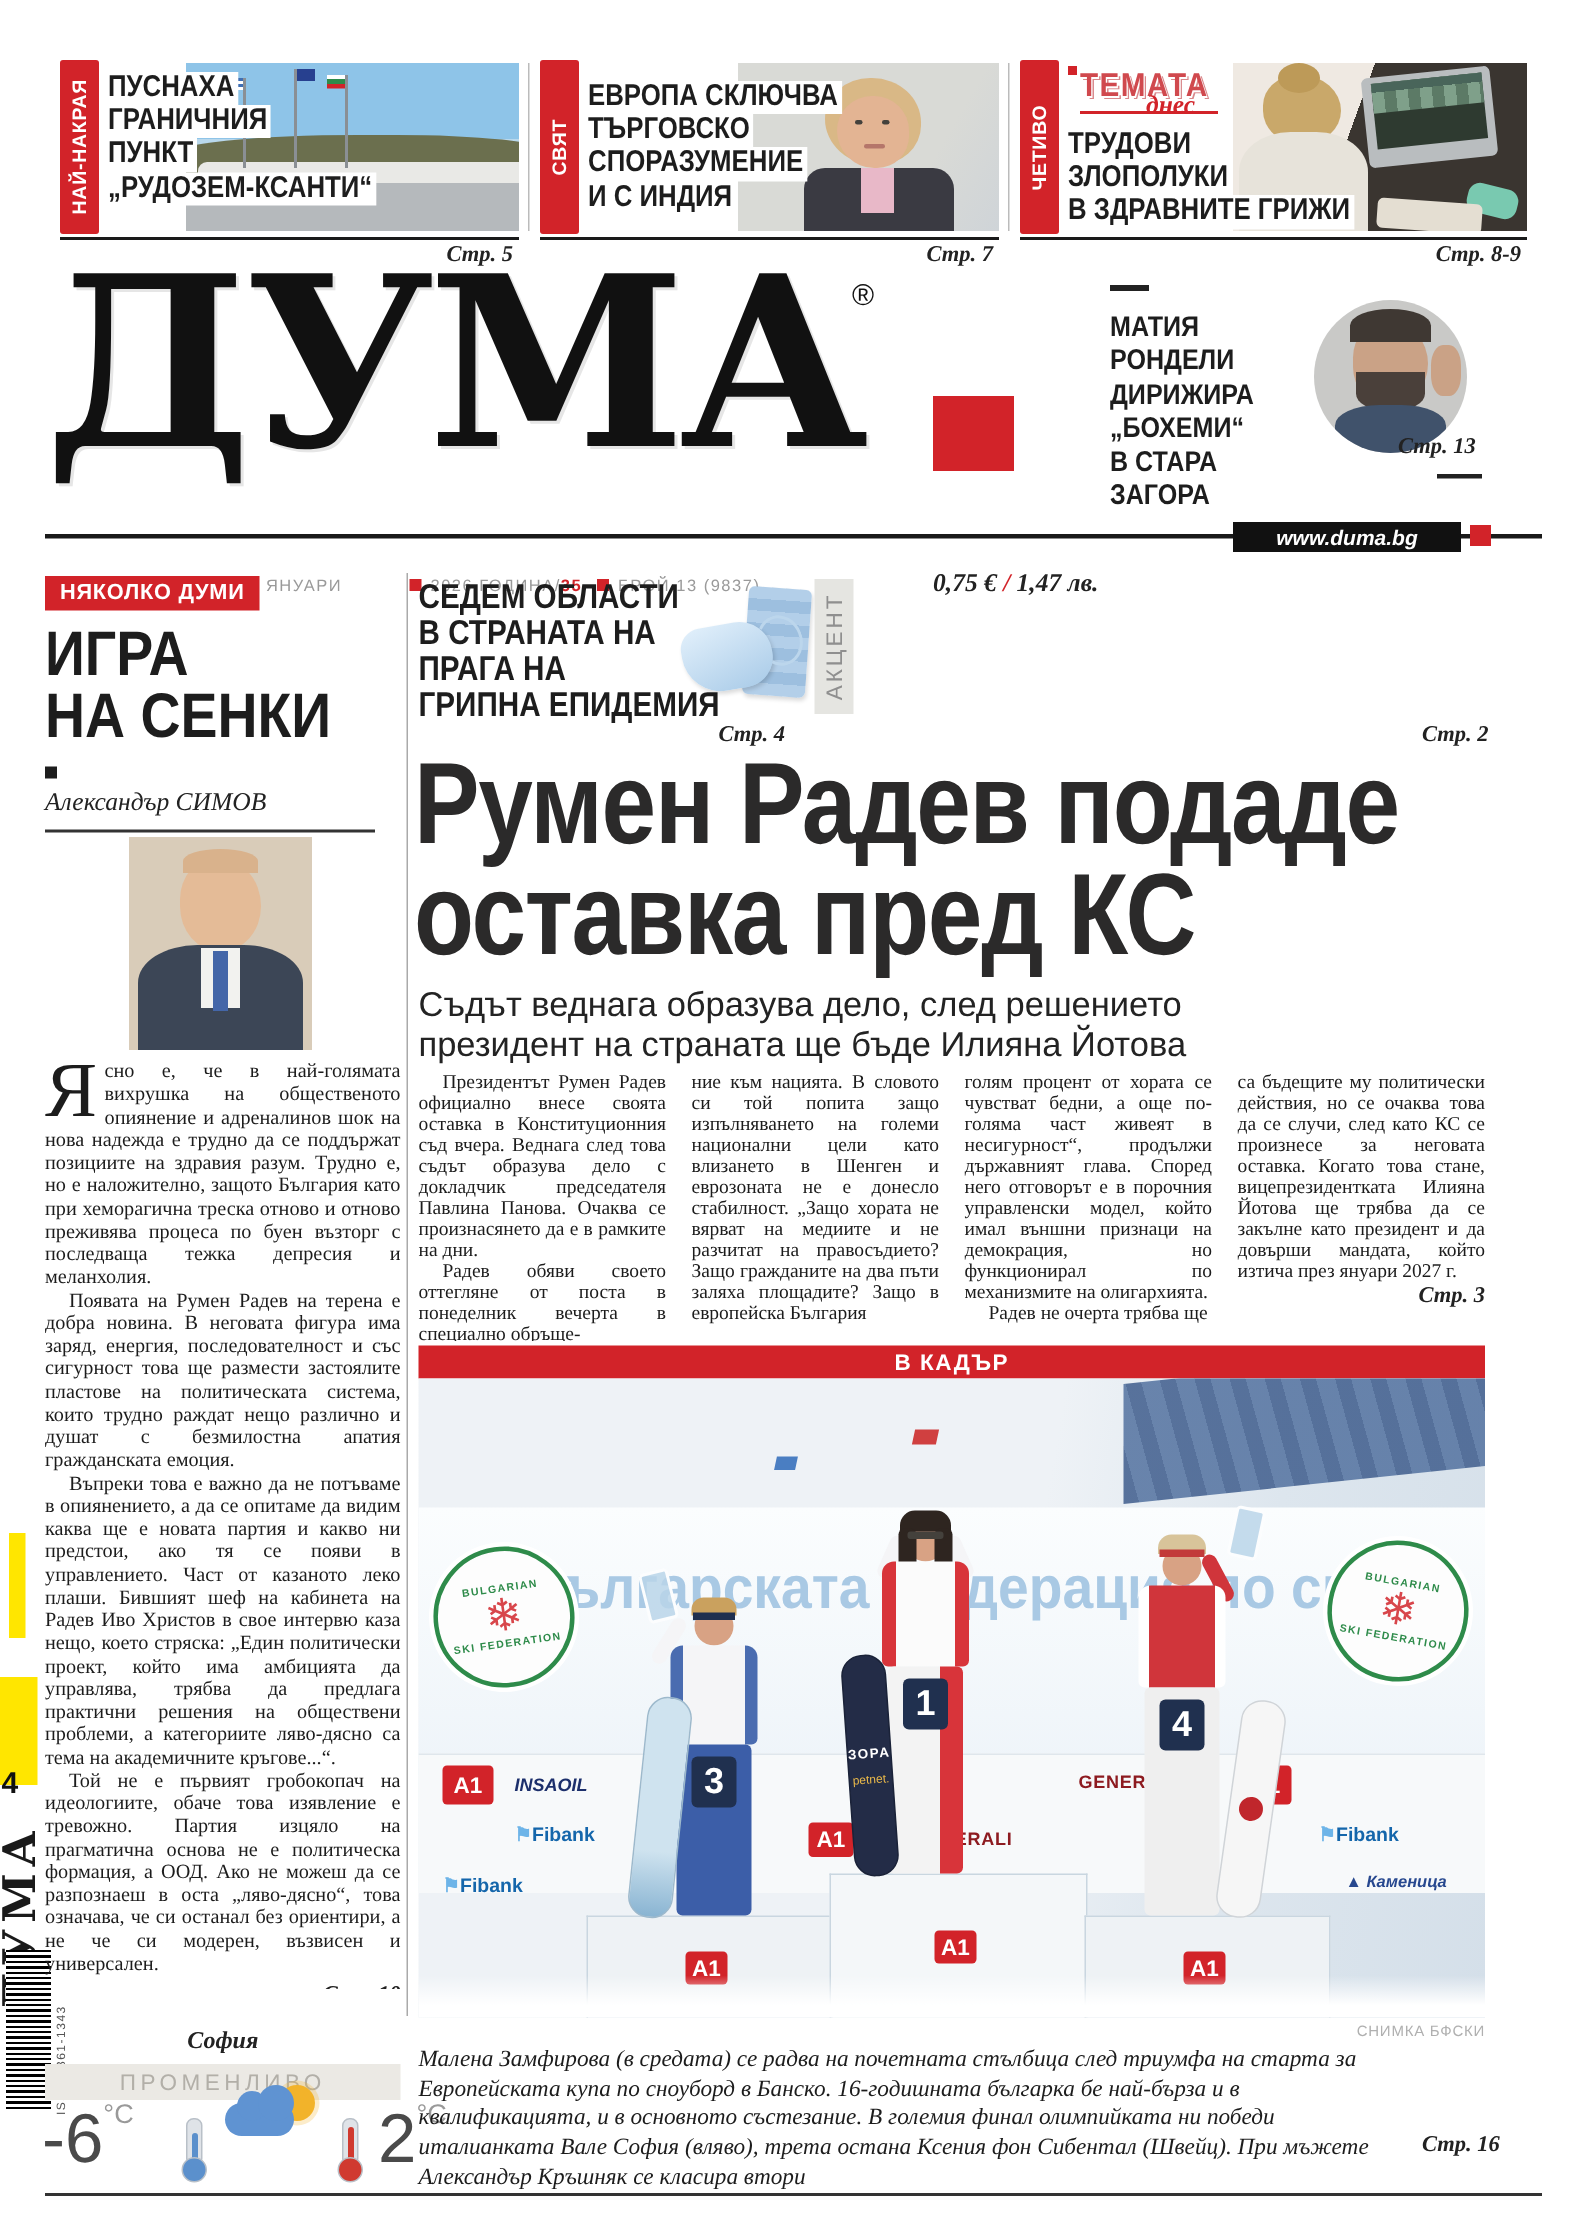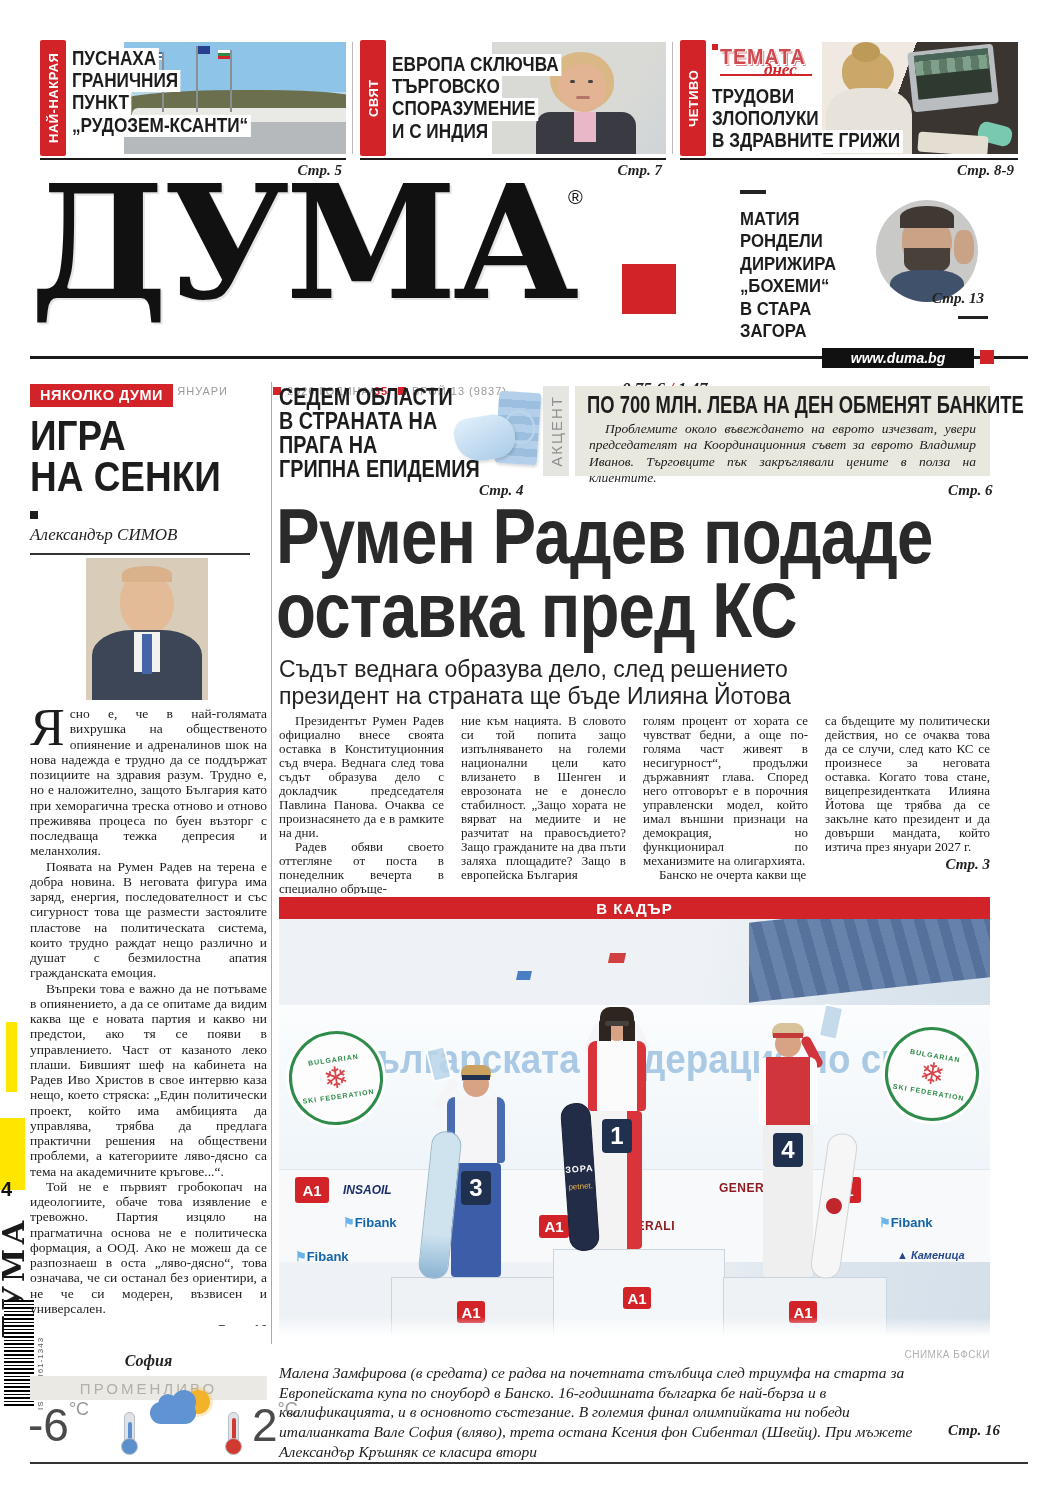--- a/index.html
+++ b/index.html
@@ -234,42 +234,38 @@
   <div class="ab" style="left:455px;top:390px;width:86px;height:88px;">
     <div class="ab" style="left:42px;top:2px;width:42px;height:72px;background:repeating-linear-gradient(180deg,#b3cfe9 0 8px,#9dbfdf 8px 16px);border-radius:4px;transform:rotate(4deg);box-shadow:1px 2px 3px rgba(0,0,0,.15);"></div>
     <div class="ab" style="left:0px;top:26px;width:60px;height:44px;background:linear-gradient(160deg,#e2f0fb,#a9cbe8);border-radius:14px 22px 20px 26px;transform:rotate(-10deg);box-shadow:1px 2px 3px rgba(0,0,0,.15);"></div>
     <div class="ab" style="left:50px;top:20px;width:26px;height:30px;border:2px solid #bcd6ec;border-radius:50%;border-left-color:transparent;transform:rotate(-20deg);"></div>
   </div>
   <div class="ab pgref" style="left:479px;top:482px;">Стр. 4</div>
 
   <div class="ab" style="left:543px;top:386px;width:26px;height:90px;background:#e5e5e1;display:flex;align-items:center;justify-content:center;">
     <span style="writing-mode:vertical-rl;transform:rotate(180deg);font-size:15px;letter-spacing:2px;color:#8f8f8f;">АКЦЕНТ</span>
   </div>
-  <div class="ab" style="left:575px;top:386px;width:415px;height:90px;background:#e9e8df;padding:0;">
-    <div style="margin:6px 0 2px 12px;font-weight:800;font-size:23px;color:#1d1d1d;white-space:nowrap;transform:scaleX(.8);transform-origin:0 0;">ПО 700 МЛН. ЛЕВА НА ДЕН ОБМЕНЯТ БАНКИТЕ</div>
-    <div class="serif" style="margin:2px 14px 0;font-style:italic;font-size:13.5px;line-height:1.22;text-align:justify;text-indent:16px;color:#1c1c1c;">Проблемите около въвеждането на еврото изчезват, увери председателят на Координационния съвет за еврото Владимир Иванов. Търговците пък закръглявали цените в полза на клиентите.</div>
-  </div>
-  <div class="ab pgref" style="left:948px;top:482px;">Стр. 6</div>
+  <div class="ab pgref" style="left:948px;top:482px;">Стр. 2</div>
 
   <div class="ab" style="left:276px;top:500px;width:714px;font-weight:800;font-size:77px;line-height:.96;color:#2b2a2a;letter-spacing:-1px;transform:scaleX(.85);transform-origin:0 0;white-space:nowrap;">
     <div>Румен Радев подаде</div>
     <div>оставка пред КС</div>
   </div>
   <div class="ab" style="left:279px;top:656px;width:585px;font-weight:500;font-size:23px;line-height:1.16;color:#232323;">Съдът веднага образува дело, след решението президент на страната ще бъде Илияна Йотова</div>
 
   <div class="ab bodycol" style="left:279px;top:714px;width:165px;height:180px;overflow:hidden;">
     <p>Президентът Румен Радев официално внесе своята оставка в Конституционния съд вчера. Веднага след това съдът образува дело с докладчик председателя Павлина Панова. Очаква се произнасянето да е в рамките на дни.</p>
     <p>Радев обяви своето оттегляне от поста в понеделник вечерта в специално обръще-</p>
   </div>
   <div class="ab bodycol" style="left:461px;top:714px;width:165px;height:180px;overflow:hidden;">
     <p class="noind">ние към нацията. В словото си той попита защо изпълняването на големи национални цели като влизането в Шенген и еврозоната не е донесло стабилност. „Защо хората не вярват на медиите и не разчитат на правосъдието? Защо гражданите на два пъти заляха площадите? Защо в европейска България</p>
   </div>
   <div class="ab bodycol" style="left:643px;top:714px;width:165px;height:180px;overflow:hidden;">
     <p class="noind">голям процент от хората се чувстват бедни, а още по-голяма част живеят в несигурност“, продължи държавният глава. Според него отговорът е в порочния управленски модел, който имал външни признаци на демокрация, но функционирал по механизмите на олигархията.</p>
-    <p>Банско не очерта какви ще</p>
+    <p>Радев не очерта трябва ще</p>
   </div>
   <div class="ab bodycol" style="left:825px;top:714px;width:165px;height:180px;overflow:hidden;">
     <p class="noind">са бъдещите му политически действия, но се очаква това да се случи, след като КС се произнесе за неговата оставка. Когато това стане, вицепрезидентката Илияна Йотова ще трябва да се закълне като президент и да довърши мандата, който изтича през януари 2027 г.</p>
     <div class="pgref" style="text-align:right;margin-top:2px;">Стр. 3</div>
   </div>
 
   <div class="ab" style="left:279px;top:897px;width:711px;height:22px;background:#d22329;color:#fff;display:flex;align-items:center;justify-content:center;font-weight:700;font-size:15px;letter-spacing:1px;">
       <span>В КАДЪР</span>
     </div>
 

